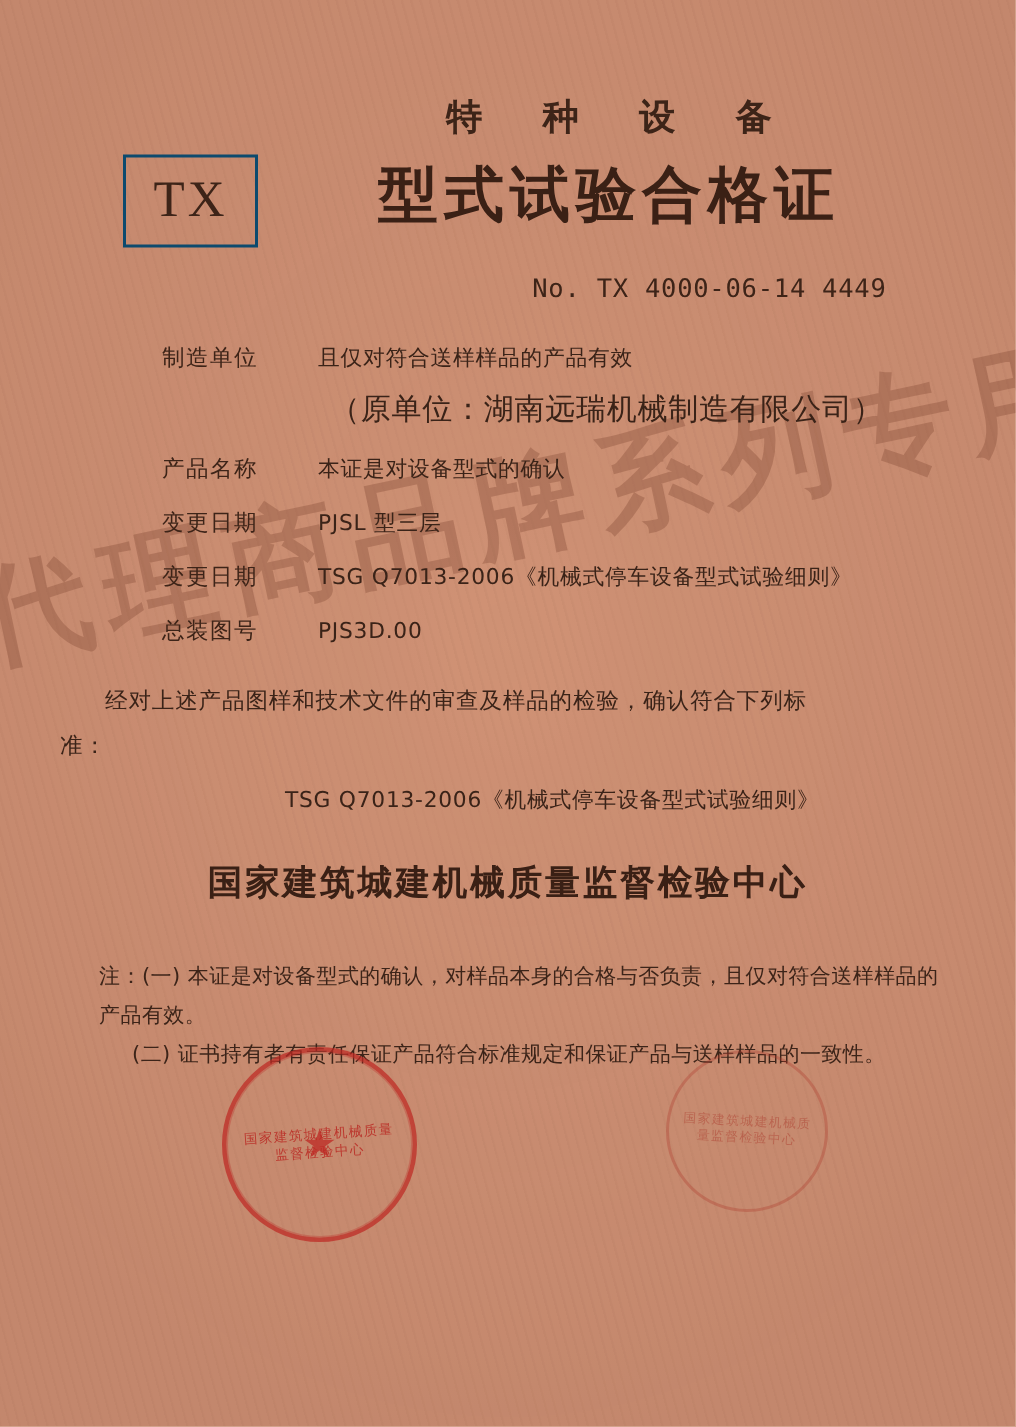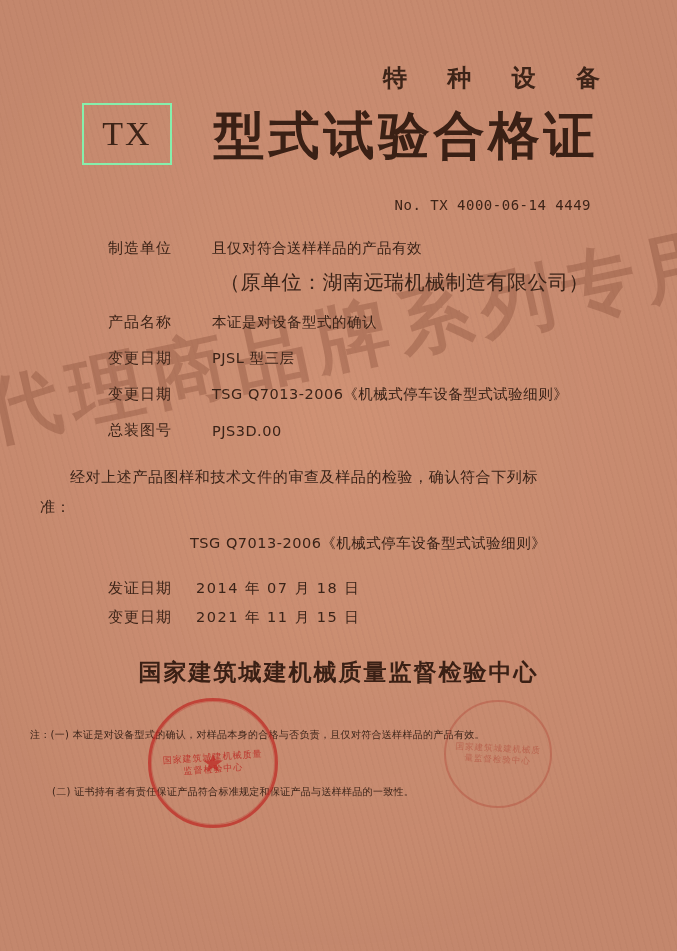--- a/index.html
+++ b/index.html
@@ -69,60 +69,60 @@
     position: relative;
     z-index: 3;
     padding-top: 62px;
   }
   .tx-badge {
     position: absolute;
     left: 82px;
     top: 103px;
     width: 86px;
     height: 58px;
-    border: 2px solid #86efac;
+    border: 2px solid #0c4a6e;
     display: flex;
     align-items: center;
     justify-content: center;
     font-family: "Liberation Serif", serif;
     font-size: 34px;
     letter-spacing: 2px;
     color: #3d2418;
   }
   .title-block {
     margin-left: 196px;
     width: 420px;
   }
   .title-small {
     font-family: "DejaVu Sans", sans-serif;
     font-size: 24px;
     letter-spacing: 16px;
     text-indent: 16px;
-    text-align: right;
+    text-align: center;
     color: #3d2418;
     font-weight: 600;
   }
   .title-main {
     margin-top: 8px;
     font-family: "DejaVu Sans", sans-serif;
-    font-size: 51px;
+    font-size: 40px;
     font-weight: bold;
     letter-spacing: 4px;
     text-align: center;
     color: #3a2015;
   }
 
   .cert-no {
     position: relative;
     z-index: 3;
     margin-top: 26px;
     margin-right: 86px;
     text-align: right;
     font-family: "DejaVu Sans Mono", monospace;
-    font-size: 14px;
+    font-size: 17px;
     letter-spacing: 0.5px;
     color: #3d2418;
   }
 
   
   .fields {
     position: relative;
     z-index: 3;
     margin-top: 26px;
     padding-left: 108px;
@@ -264,30 +264,30 @@
     font-weight: bold;
     letter-spacing: 2px;
     color: #3a2015;
   }
 
   
   .notes {
     position: relative;
     z-index: 3;
     margin-top: 34px;
-    padding-left: 30px;
+    padding-left: 66px;
     padding-right: 48px;
     font-family: "DejaVu Sans", sans-serif;
-    font-size: 10px;
+    font-size: 14px;
     line-height: 26px;
     letter-spacing: 0.3px;
     color: #3c2419;
   }
   .notes .note-item { display: block; }
-  .notes .note-item.second { padding-left: 22px; margin-top: 31px; }
+  .notes .note-item.second { padding-left: 22px; }
 </style>
 </head>
 <body>
 
 <div class="cert">
 
   <div class="watermark">代理商品牌系列专用</div>
 
   <div class="header">
     <div class="tx-badge">TX</div>
@@ -330,30 +330,20 @@
 
   </div>
 
   <div class="para">
     <span class="indent">经对上述产品图样和技术文件的审查及样品的检验，确认符合下列标</span>
     <span>准：</span>
   </div>
 
   <div class="standard-line">TSG Q7013-2006《机械式停车设备型式试验细则》</div>
 
-  <div class="dates">
-    <div class="row">
-      <div class="label">发证日期</div>
-      <div class="value">2014 年 07 月 18 日</div>
-    </div>
-    <div class="row">
-      <div class="label">变更日期</div>
-      <div class="value">2021 年 11 月 15 日</div>
-    </div>
-  </div>
 
   <div class="seal seal-main">
     <div class="seal-text">国家建筑城建机械质量监督检验中心</div>
     <div class="star">★</div>
   </div>
 
   <div class="seal seal-secondary">
     <div class="seal-text">国家建筑城建机械质量监督检验中心</div>
   </div>
 

